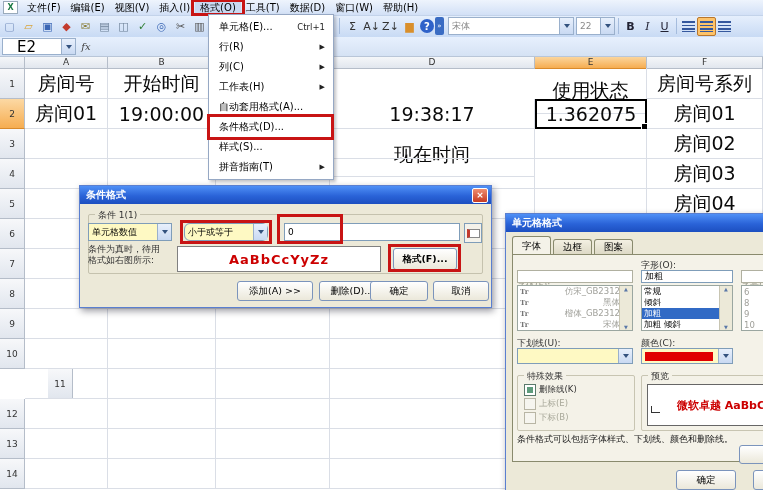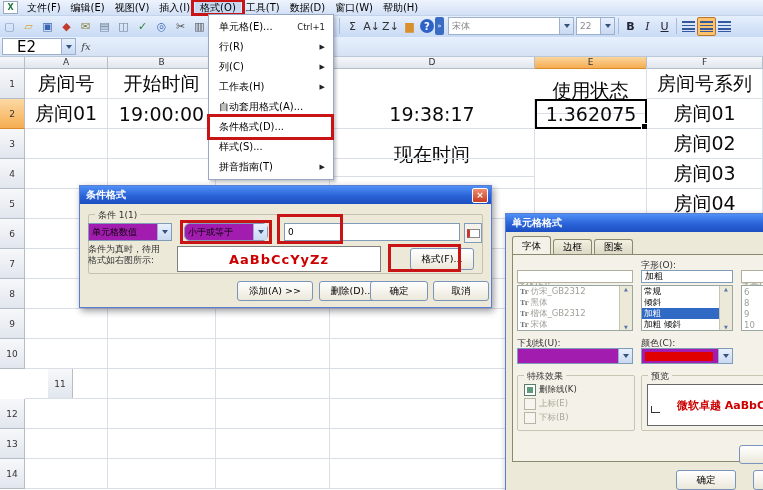--- a/index.html
+++ b/index.html
@@ -67,27 +67,27 @@
     color:#fff;font-weight:bold;font-size:10px;padding:0 3px 0 6px;}
   .close-btn{margin-left:auto;width:14px;height:13px;background:linear-gradient(#ef8d70,#c63a22);
     border:1px solid #fff;border-radius:2px;color:#fff;font-size:9px;font-weight:bold;
     display:flex;align-items:center;justify-content:center;line-height:1;}
   .groupbox{position:absolute;border:1px solid #c5c2ae;border-radius:2px;}
   .grouplabel{position:absolute;top:-6px;left:6px;background:#ece9d8;padding:0 3px;font-size:9px;color:#333;}
   .xp-btn{position:absolute;border:1px solid #7b94bc;border-radius:3px;background:linear-gradient(#ffffff,#ebe8da);
     font-size:9.5px;display:flex;align-items:center;justify-content:center;color:#000;white-space:nowrap;}
   .xp-input{position:absolute;background:#fff;border:1px solid #7f9db9;display:flex;align-items:center;
     padding-left:3px;font-size:9px;box-sizing:border-box;}
-  .xp-combo{position:absolute;background:#a21caf;border:1px solid #7f9db9;display:flex;align-items:stretch;
+  .xp-combo{position:absolute;background:#fef9c3;border:1px solid #7f9db9;display:flex;align-items:stretch;
     font-size:9px;box-sizing:border-box;}
   .xp-combo .cv{flex:1;display:flex;align-items:center;padding-left:3px;white-space:nowrap;overflow:hidden;}
   .listbox{position:absolute;background:#fff;border:1px solid #9aa6a0;box-sizing:border-box;overflow:hidden;}
   .listbox .items{position:absolute;left:0;top:0;right:12px;bottom:0;}
   .list-item{height:11px;display:flex;align-items:center;padding-left:2px;font-size:8.5px;white-space:nowrap;}
-  .list-item.gray{color:#a0a09a;}
+  .list-item.gray{color:#a0a09a;justify-content:space-between;}
   .list-item.sel{background:#316ac5;color:#fff;}
   .tt{font-family:"DejaVu Serif",serif;font-size:7px;font-weight:bold;margin-right:2px;color:#777;}
   .vscroll{position:absolute;right:0;top:0;bottom:0;width:12px;background:#ece9d8;border-left:1px solid #c8c5b2;
     display:flex;flex-direction:column;justify-content:space-between;align-items:center;font-size:5px;color:#5a78a8;}
   .lbl{position:absolute;font-size:9px;color:#333;white-space:nowrap;}
   .lbl.gray{color:#9a9a8c;margin-top:20px;}
   .tabstrip{position:absolute;display:flex;align-items:flex-end;}
   .tab{height:14px;line-height:14px;padding:0 9px;font-size:9.5px;border:1px solid #898a6d;border-bottom:none;
     border-radius:3px 3px 0 0;background:linear-gradient(#f3f0e2,#ddd9c6);margin-right:2px;}
   .tab.active{background:#f4f2e8;height:17px;line-height:17px;position:relative;z-index:3;}
@@ -345,21 +345,21 @@
     <div class="anno" style="left:197px;top:28px;width:60px;height:24px;" data-name="annotation-value"></div>
     <div class="picker-btn" style="left:384px;top:37px;width:16px;height:18px;" data-name="collapse-dialog-icon">
         <span class="pi"></span>
       </div>
     <div class="lbl" style="left:8px;top:58px;line-height:11px;" data-name="condition-hint">
       <div data-name="condition-hint-line1">条件为真时，待用</div>
       <div data-name="condition-hint-line2">格式如右图所示:</div>
     </div>
     <div id="cond-preview" style="left:97px;top:60px;width:202px;height:24px;" data-name="format-preview">AaBbCcYyZz</div>
     <div style="position:absolute;left:313px;top:62px;width:62px;height:20px;" data-name="format-button-wrap">
-      <div class="xp-btn" style="left:17px;top:0;width:62px;height:20px;" data-name="format-button">格式(F)...</div>
+      <div class="xp-btn" style="left:0;top:0;width:62px;height:20px;font-weight:bold;" data-name="format-button">格式(F)...</div>
       <div class="anno" style="left:-5px;right:-6px;top:-4px;bottom:-4px;" data-name="annotation-format-button"></div>
     </div>
     <div class="xp-btn" style="left:157px;top:95px;width:74px;height:18px;" data-name="add-button">添加(A) &gt;&gt;</div>
     <div class="xp-btn" style="left:239px;top:95px;width:64px;height:18px;" data-name="delete-button">删除(D)...</div>
     <div class="xp-btn" style="left:290px;top:95px;width:56px;height:18px;" data-name="ok-button">确定</div>
     <div class="xp-btn" style="left:353px;top:95px;width:54px;height:18px;" data-name="cancel-button">取消</div>
   </div>
 
   <div class="dialog" id="cell-dialog" style="left:505px;top:213px;width:300px;height:300px;z-index:40;" data-name="cell-format-dialog">
     <div class="titlebar" data-name="cell-format-titlebar">
@@ -464,19 +464,20 @@
               <span data-name="checkbox-label">下标(B)</span>
             </div></span>
       </div>
       <div class="groupbox" style="left:128px;top:120px;width:156px;height:54px;border-color:#c8c5b2;" data-name="preview-groupbox">
         <span class="grouplabel" style="background:#f4f2e8;" data-name="preview-group-label">预览</span>
         <div id="cell-preview-box" style="left:5px;top:8px;width:146px;height:40px;" data-name="font-preview-box">
           <span class="baseline-mark" data-name="baseline-mark"></span>
           <span data-name="font-preview-text">微软卓越 AaBbC</span>
         </div>
       </div>
+      <div class="lbl" style="left:4px;top:178px;width:224px;white-space:normal;line-height:12px;color:#222;" data-name="dialog-note">条件格式可以包括字体样式、下划线、颜色和删除线。</div>
       <div class="xp-btn" style="left:226px;top:190px;width:70px;height:17px;" data-name="clear-button">清除</div>
     </div>
     <div class="xp-btn" style="left:170px;top:256px;width:58px;height:18px;" data-name="ok-button">确定</div>
     <div class="xp-btn" style="left:247px;top:256px;width:58px;height:18px;" data-name="cancel-button">取消</div>
   </div>
 
 </div>
 
 </body></html>

